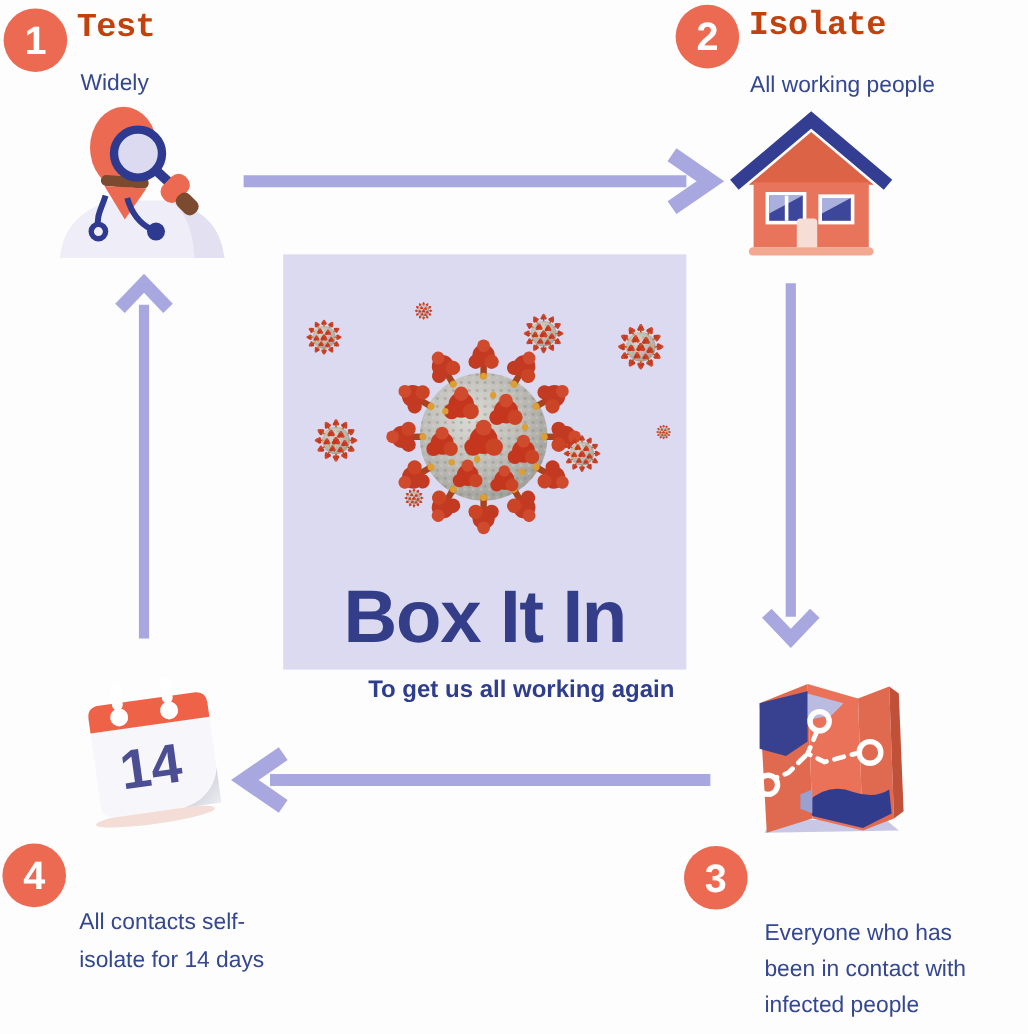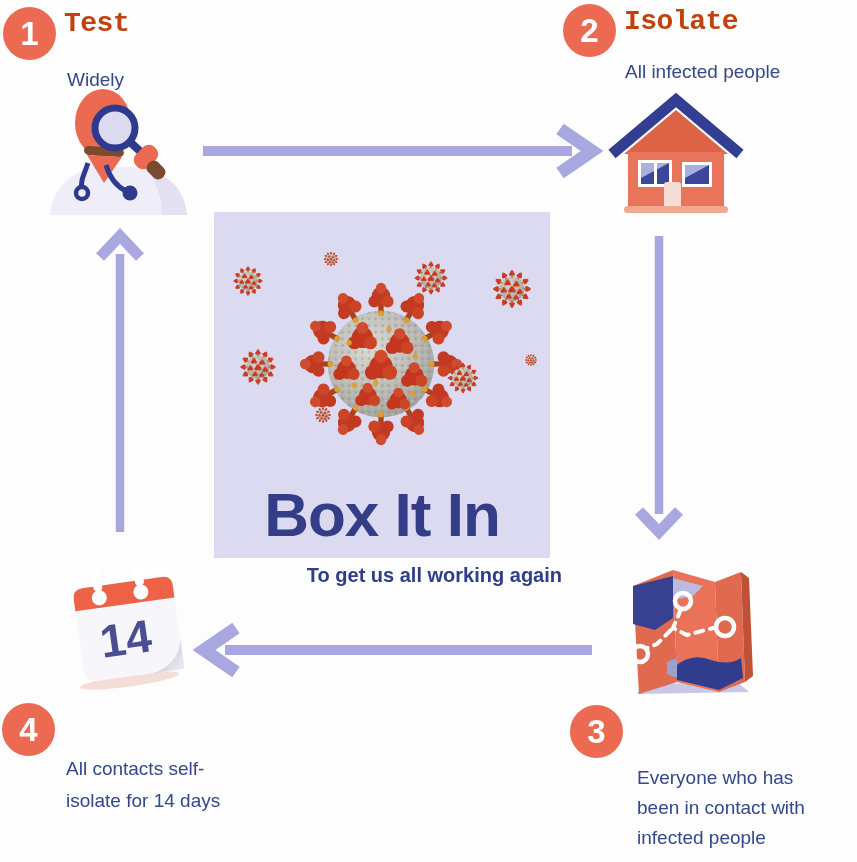--- a/index.html
+++ b/index.html
@@ -15,21 +15,21 @@
     color:#ffffff;font-size:33px;font-weight:700;
   }
   .step-title{
     font-size:28px;font-weight:700;color:#c2410c;letter-spacing:-0.5px;white-space:nowrap;font-family:Liberation Mono, monospace;
   }
   .step-desc{
     font-size:19px;color:#34478f;line-height:30px;
   }
   
   .center-box{
-    left:214px;top:212px;width:336px;height:346px;background:#dbdaf0;
+    left:236px;top:212px;width:336px;height:346px;background:#dbdaf0;
   }
   .box-title{
     position:absolute;left:0;right:0;bottom:8px;text-align:center;
     font-size:62px;font-weight:700;color:#343d88;letter-spacing:-1px;
   }
   .box-subtitle{
     left:226px;top:564px;width:336px;text-align:right;
     font-size:20px;font-weight:700;color:#2e3d8c;
   }
   svg{display:block;}
@@ -59,41 +59,41 @@
 
       <g>
         <line x1="120" y1="532" x2="120" y2="254" stroke-width="8.5"></line>
         <polyline points="100,257 120,236 140,257" stroke-width="11"></polyline>
       </g>
     </g>
   </svg>
 
   <div class="abs badge" style="left:3px;top:7px">1</div>
   <div class="abs step-title" style="left:64px;top:8px">Test</div>
-  <div class="abs step-desc" style="left:67px;top:65px">Widely</div>
+  <div class="abs step-desc" style="left:67px;top:55px">Widely</div>
 
   <svg class="abs" style="left:42px;top:83px" width="150" height="132" viewBox="0 0 150 132">
     <path d="M8,132 C10,106 26,92 50,84 L100,84 C128,92 142,106 145,132 Z" fill="#efeef8"></path>
     <path d="M100,84 C128,92 142,106 145,132 L120,132 C119,108 112,93 100,84 Z" fill="#e3e1f1"></path>
     <ellipse cx="61" cy="40" rx="28" ry="34" fill="#ed6a52"></ellipse>
     <rect x="42" y="64" width="40" height="9" rx="4.5" fill="#7c4a2e" transform="rotate(4 62 68)"></rect>
     <polygon points="45,72 80,74 62,100" fill="#ed6a52"></polygon>
     <path d="M46,80 C42,92 38,98 40,106" stroke="#2e3a8f" stroke-width="5" fill="none"></path>
     <circle cx="40" cy="110" r="6" stroke="#2e3a8f" stroke-width="4.5" fill="#efeef8"></circle>
     <path d="M64,82 C68,96 76,104 84,108" stroke="#2e3a8f" stroke-width="5" fill="none"></path>
     <circle cx="88" cy="110" r="7.5" fill="#2e3a8f"></circle>
     <circle cx="73" cy="45" r="20" fill="#dcdaf0" stroke="#2e3a8f" stroke-width="7"></circle>
     <line x1="88" y1="59" x2="100" y2="70" stroke="#2e3a8f" stroke-width="8"></line>
     <rect x="-9" y="-13" width="18" height="26" rx="8" transform="translate(104,74) rotate(45)" fill="#ed6a52"></rect>
     <rect x="-10" y="-7" width="20" height="14" rx="6" transform="translate(114,87) rotate(45)" fill="#7c4a2e"></rect>
   </svg>
 
   <div class="abs badge" style="left:563px;top:4px">2</div>
   <div class="abs step-title" style="left:624px;top:6px">Isolate</div>
-  <div class="abs step-desc" style="left:625px;top:57px">All infected people</div>
+  <div class="abs step-desc" style="left:625px;top:57px">All working people</div>
 
   <svg class="abs" style="left:598px;top:90px" width="157" height="130" viewBox="0 0 157 130">
     <rect x="26" y="116" width="104" height="7" rx="3.5" fill="#f2a891"></rect>
     <polygon points="26,64 78,20 130,64" fill="#dd6347"></polygon>
     <rect x="30" y="62" width="96" height="54" fill="#e8745c"></rect>
     <polyline points="14,64 78,10 142,64" stroke="#333e93" stroke-width="11" fill="none"></polyline>
     <g>
       <rect x="40" y="70" width="34" height="27" fill="#ffffff"></rect>
       <rect x="43" y="73" width="28" height="21" fill="#3c479c"></rect>
       <polygon points="43,73 71,73 43,88" fill="#aab0dd"></polygon>

